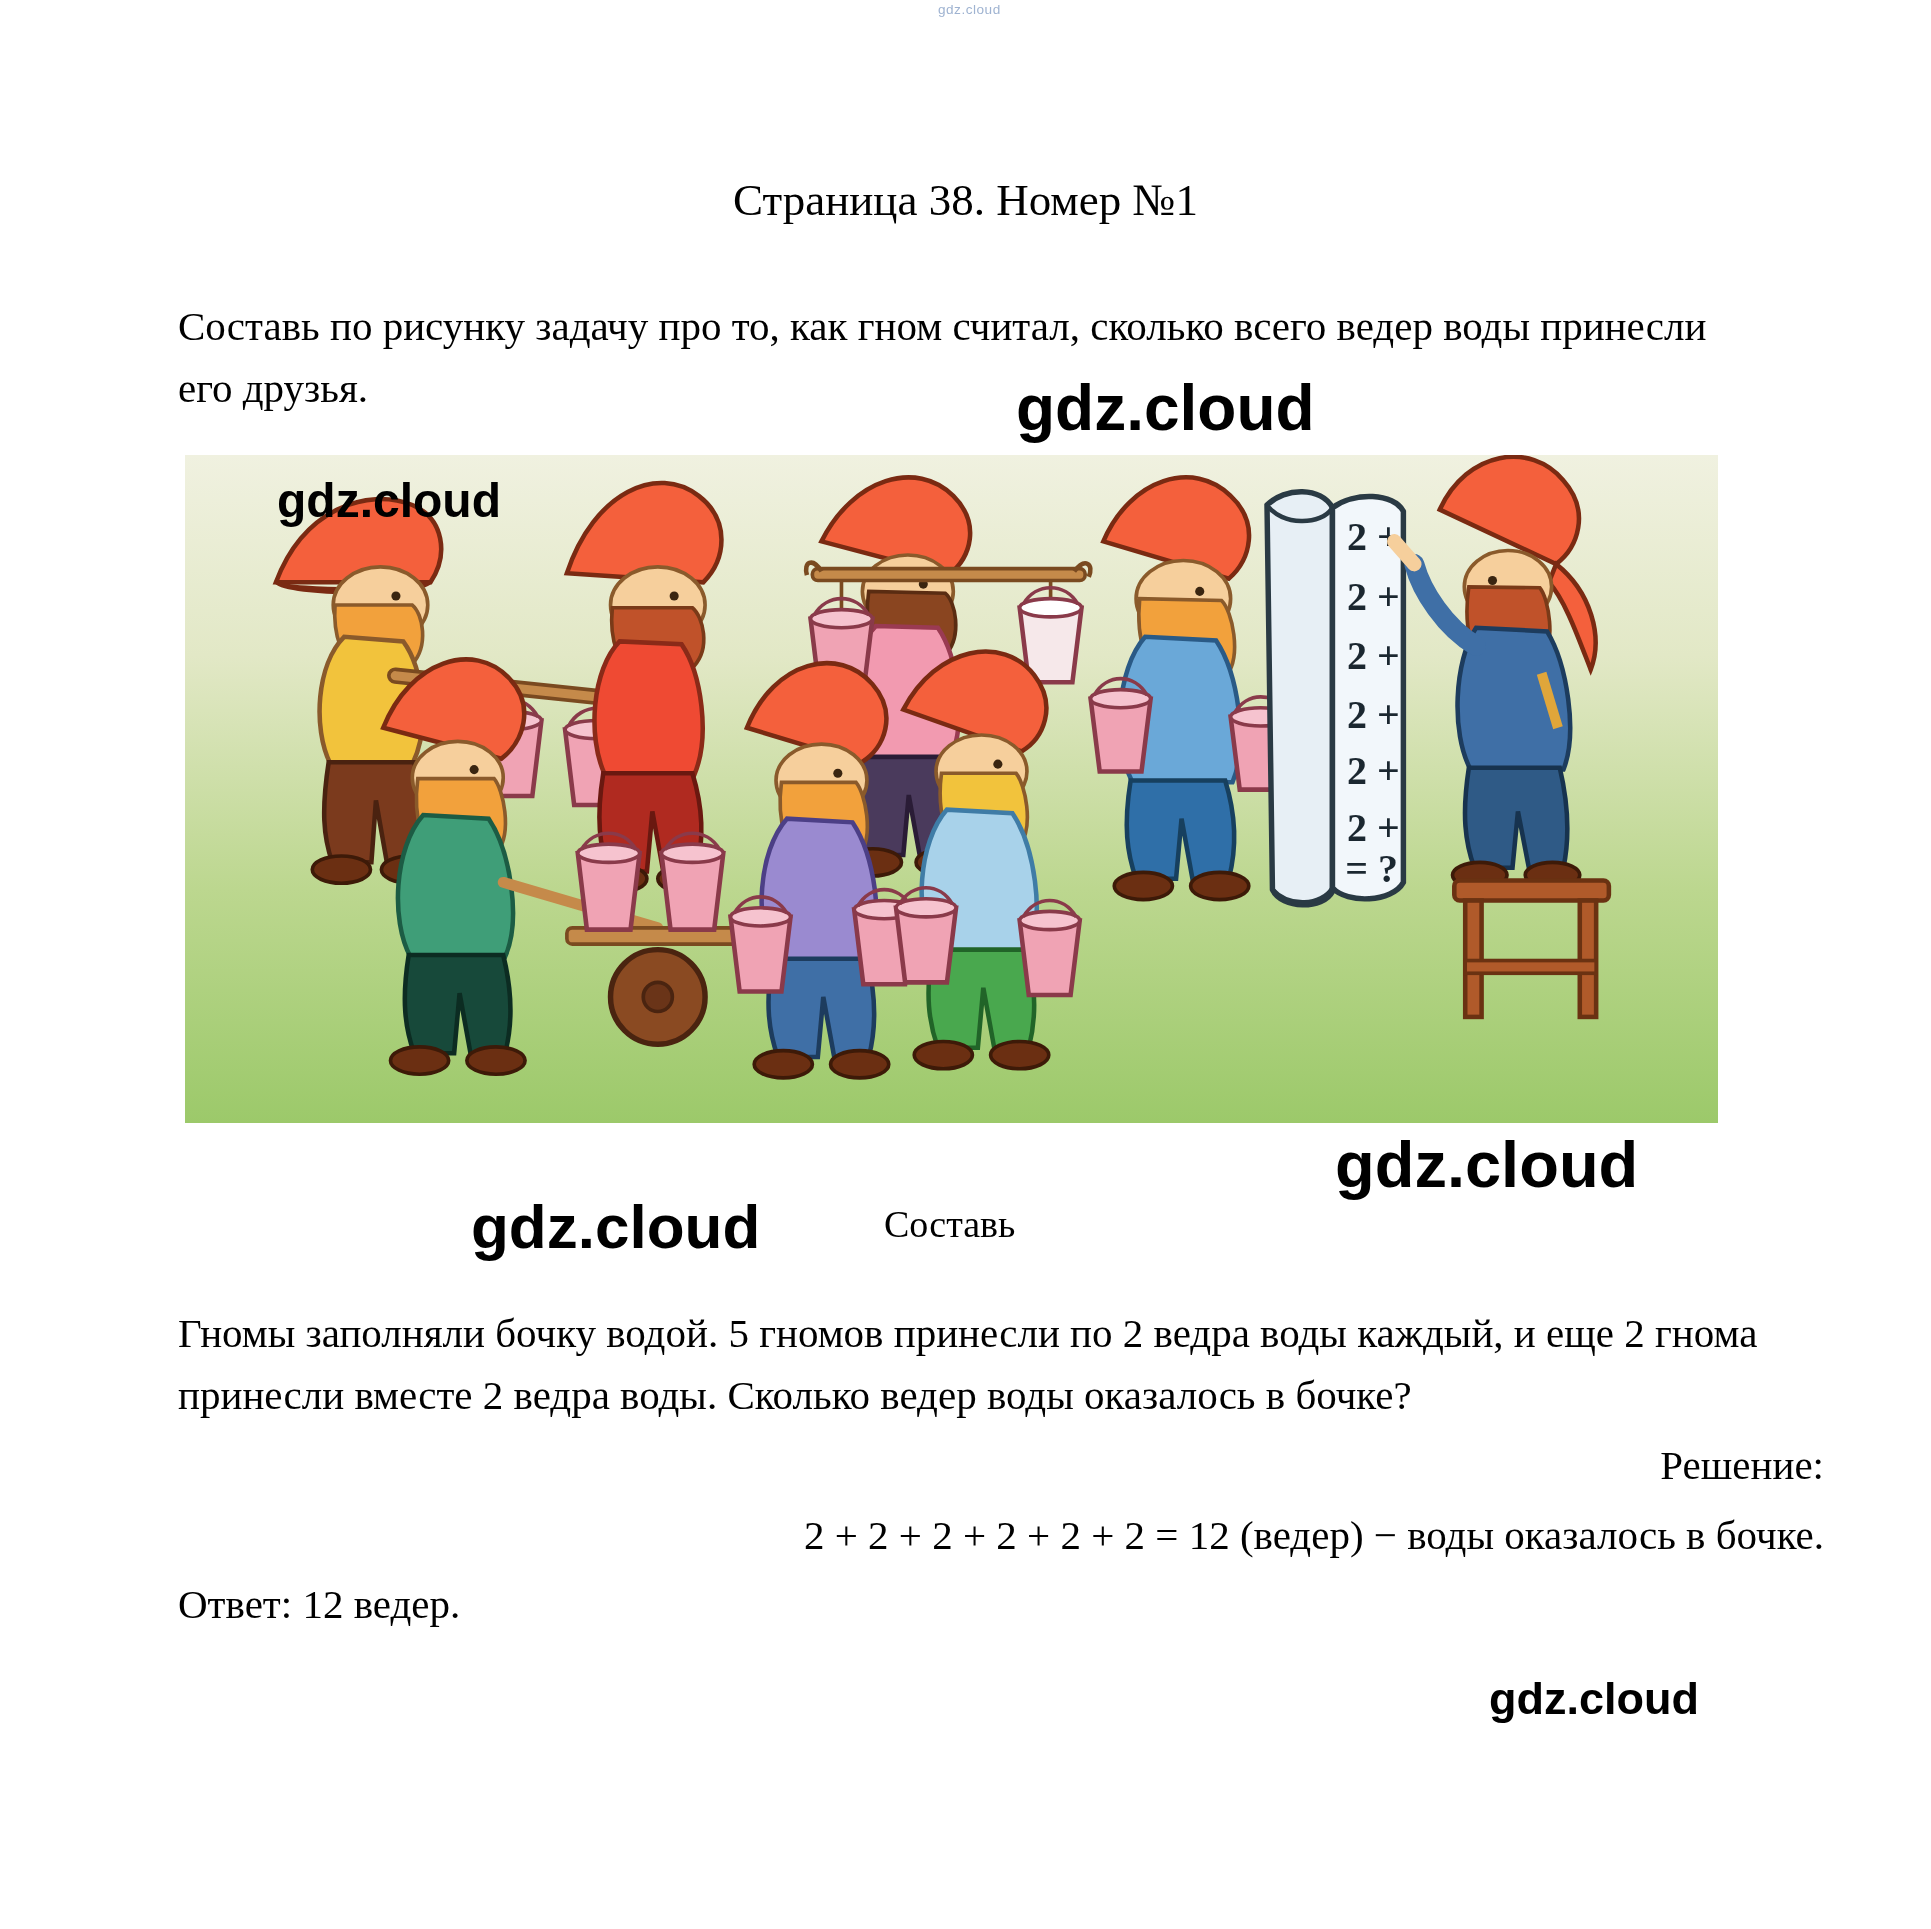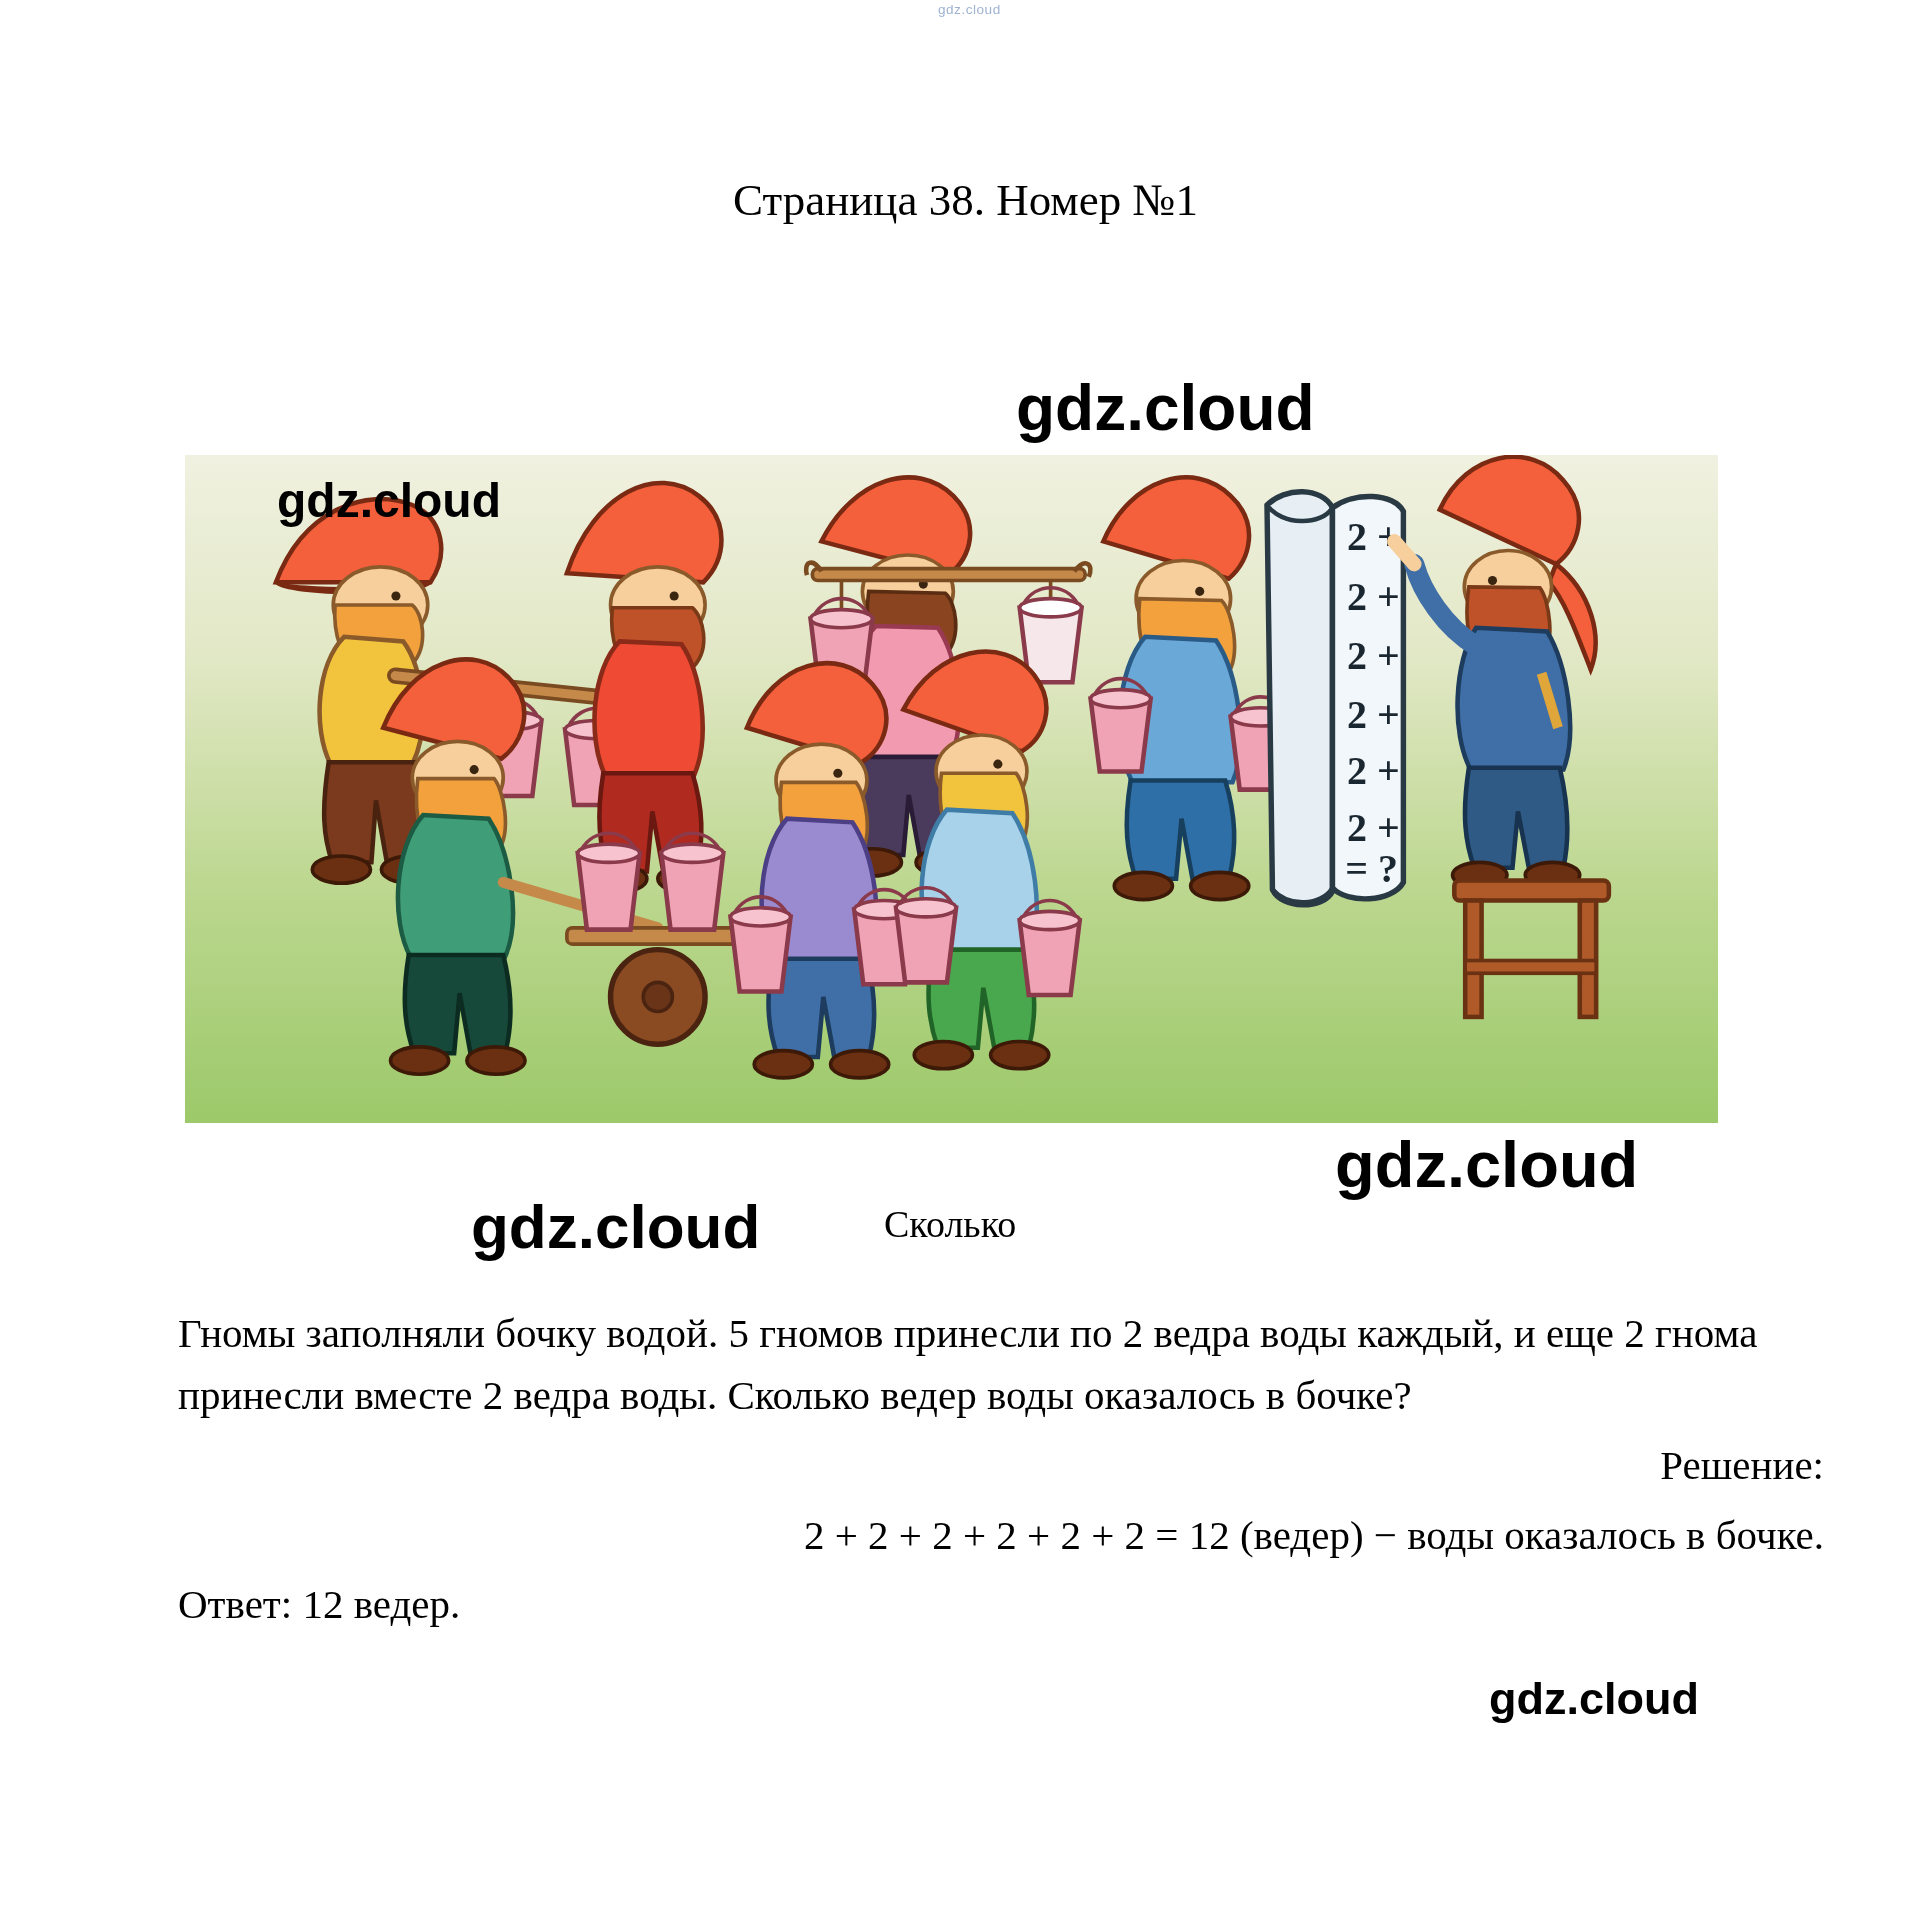--- a/index.html
+++ b/index.html
@@ -96,20 +96,21 @@
 </style>
 </head>
 <body>
 
 <div class="page">
 
   <div class="wm-top">gdz.cloud</div>
 
   <div class="title">Страница 38. Номер №1</div>
 
+  <div class="task-text">Составь по рисунку задачу про то, как гном считал, сколько всего ведер воды принесли его друзья.</div>
 
   <div class="illustration">
     <svg class="ill-inner" viewBox="0 0 1686 735" preserveAspectRatio="none">
       <defs>
         <linearGradient id="grass" x1="0" y1="0" x2="0" y2="1">
           <stop offset="0%" stop-color="#f0f1e0"></stop>
           <stop offset="30%" stop-color="#e2e8c6"></stop>
           <stop offset="65%" stop-color="#bcd78f"></stop>
           <stop offset="100%" stop-color="#9cc96a"></stop>
         </linearGradient>
@@ -310,21 +311,21 @@
         </g>
         <g>
           <path d="M918 512 L984 512 L974 594 L928 594 Z" fill="#f0a3b4" stroke="#8a3a4a" stroke-width="5"></path>
           <ellipse cx="951" cy="512" rx="33" ry="10" fill="#f6c3cf" stroke="#8a3a4a" stroke-width="4"></ellipse>
           <path d="M922 508 C936 484 966 484 980 508" stroke="#8a3a4a" stroke-width="4" fill="none"></path>
         </g>
       </g>
     </svg>
   </div>
 
-  <div class="solution-label">Сколько</div>
+  <div class="solution-label">Составь</div>
 
   <div class="body-text">
     <p>Гномы заполняли бочку водой. 5 гномов принесли по 2 ведра воды каждый, и еще 2 гнома принесли вместе 2 ведра воды. Сколько ведер воды оказалось в бочке?</p>
     <p class="line-gap">Решение:</p>
     <p class="line-gap">2 + 2 + 2 + 2 + 2 + 2 = 12 (ведер) − воды оказалось в бочке.</p>
     <p>Ответ: 12 ведер.</p>
   </div>
 
   <div class="wm wm-1">gdz.cloud</div>
   <div class="wm wm-2">gdz.cloud</div>

